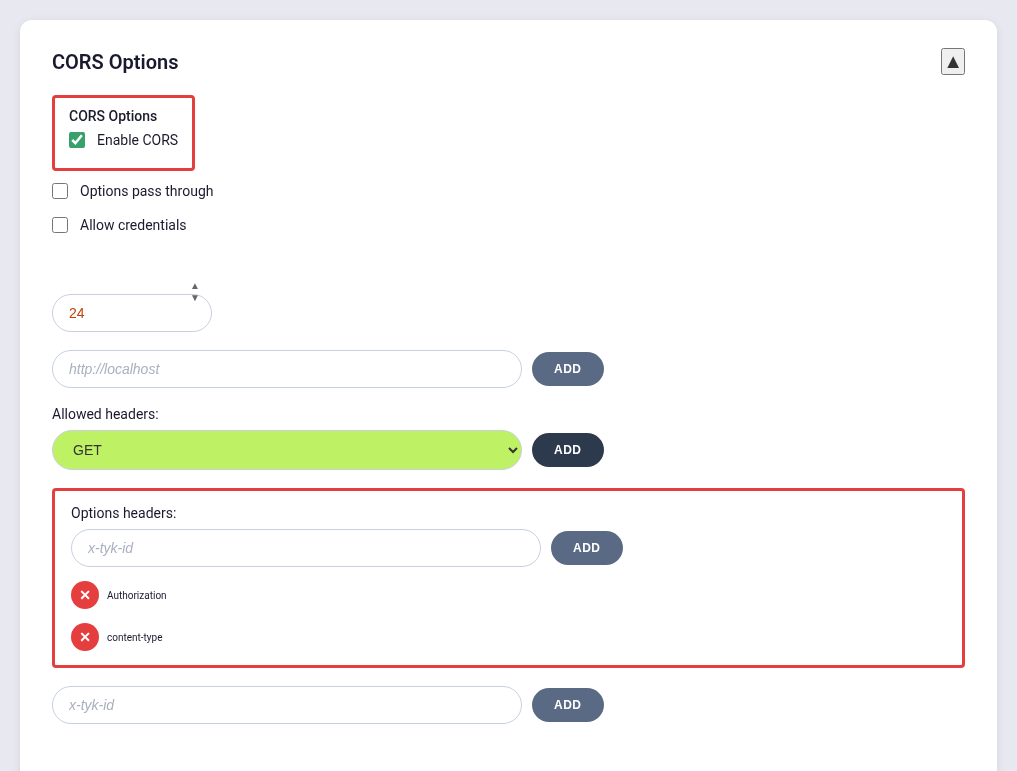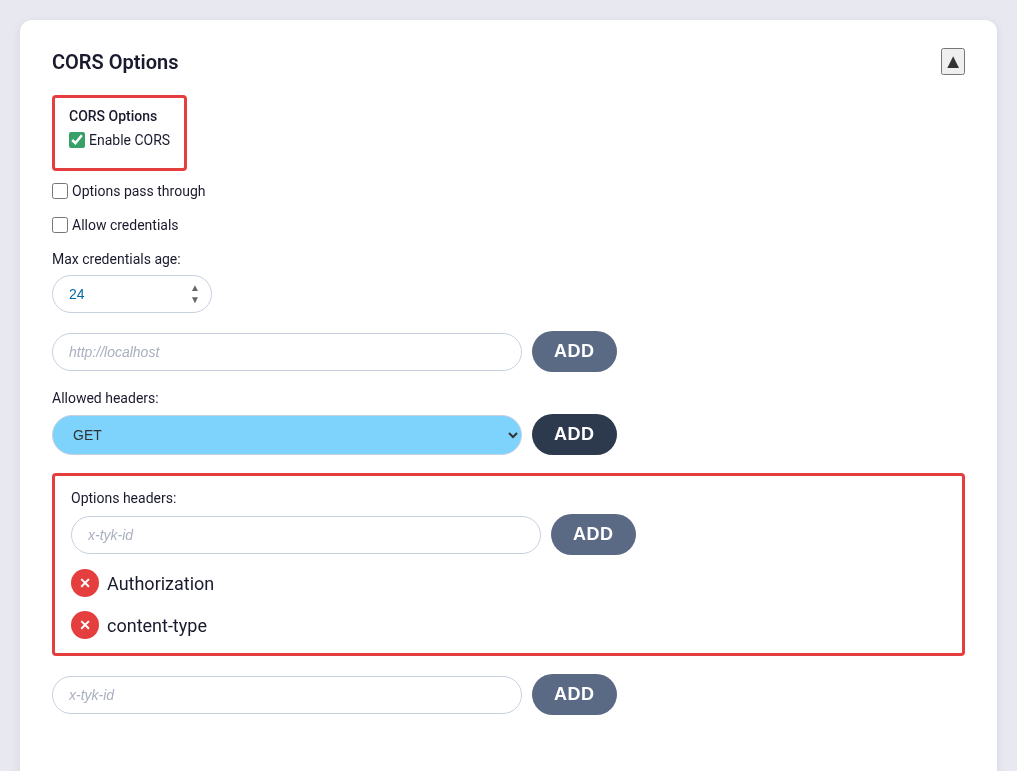--- a/index.html
+++ b/index.html
@@ -59,21 +59,21 @@
     .highlight-box .section-label {
       font-size: 14px;
       font-weight: 500;
       color: #1a1a2e;
       margin-bottom: 8px;
     }
 
     .checkbox-row {
       display: flex;
       align-items: flex-start;
-      gap: 4px;
+      gap: 12px;
       margin-bottom: 10px;
     }
 
     .checkbox-row input[type="checkbox"] {
       width: 16px;
       height: 16px;
       accent-color: #38a169;
       cursor: pointer;
     }
 
@@ -121,25 +121,26 @@
     .number-input-wrapper {
       position: relative;
       display: inline-block;
     }
 
     .number-input {
       border: 1.5px solid #c8d0e0;
       border-radius: 24px;
       padding: 10px 40px 10px 16px;
       font-size: 14px;
-      color: #0369a1;
+      color: #c2410c;
       background: #fff;
       outline: none;
       width: 160px;
       appearance: none;
+      margin-top: 43px;
       -moz-appearance: textfield;
     }
 
     .number-input::-webkit-outer-spin-button,
     .number-input::-webkit-inner-spin-button {
       -webkit-appearance: none;
     }
 
     .spinner-btns {
       position: absolute;
@@ -162,32 +163,32 @@
     }
 
     .select-input {
       flex: 1;
       max-width: 470px;
       border: 1.5px solid #c8d0e0;
       border-radius: 24px;
       padding: 10px 16px;
       font-size: 14px;
       color: #333;
-      background: #7dd3fc;
+      background: #bef264;
       outline: none;
       cursor: pointer;
     }
 
     .btn-add {
       background: #5a6a85;
       color: #fff;
       border: none;
       border-radius: 24px;
       padding: 10px 22px;
-      font-size: 18px;
+      font-size: 12px;
       font-weight: 600;
       cursor: pointer;
       letter-spacing: 0.5px;
     }
 
     .btn-add-dark {
       background: #2d3a4e;
     }
 
     
@@ -215,21 +216,21 @@
       display: flex;
       align-items: center;
       justify-content: center;
       color: white;
       font-size: 14px;
       font-weight: bold;
       flex-shrink: 0;
     }
 
     .tag-label {
-      font-size: 18px;
+      font-size: 10px;
       color: #1a1a2e;
     }
   </style>
 </head>
 <body>
 
 <div class="card">
 
   
   <div class="card-header">
@@ -253,21 +254,20 @@
   </div>
 
   
   <div class="checkbox-row form-group">
     <input type="checkbox" id="allow-credentials" style="">
     <label for="allow-credentials">Allow credentials</label>
   </div>
 
   
   <div class="form-group">
-    <label class="form-label">Max credentials age:</label>
     <div class="number-input-wrapper">
       <input type="number" class="number-input" value="24" style="">
       <div class="spinner-btns">
         <button class="spinner-btn">▲</button>
         <button class="spinner-btn">▼</button>
       </div>
     </div>
   </div>
 
   

